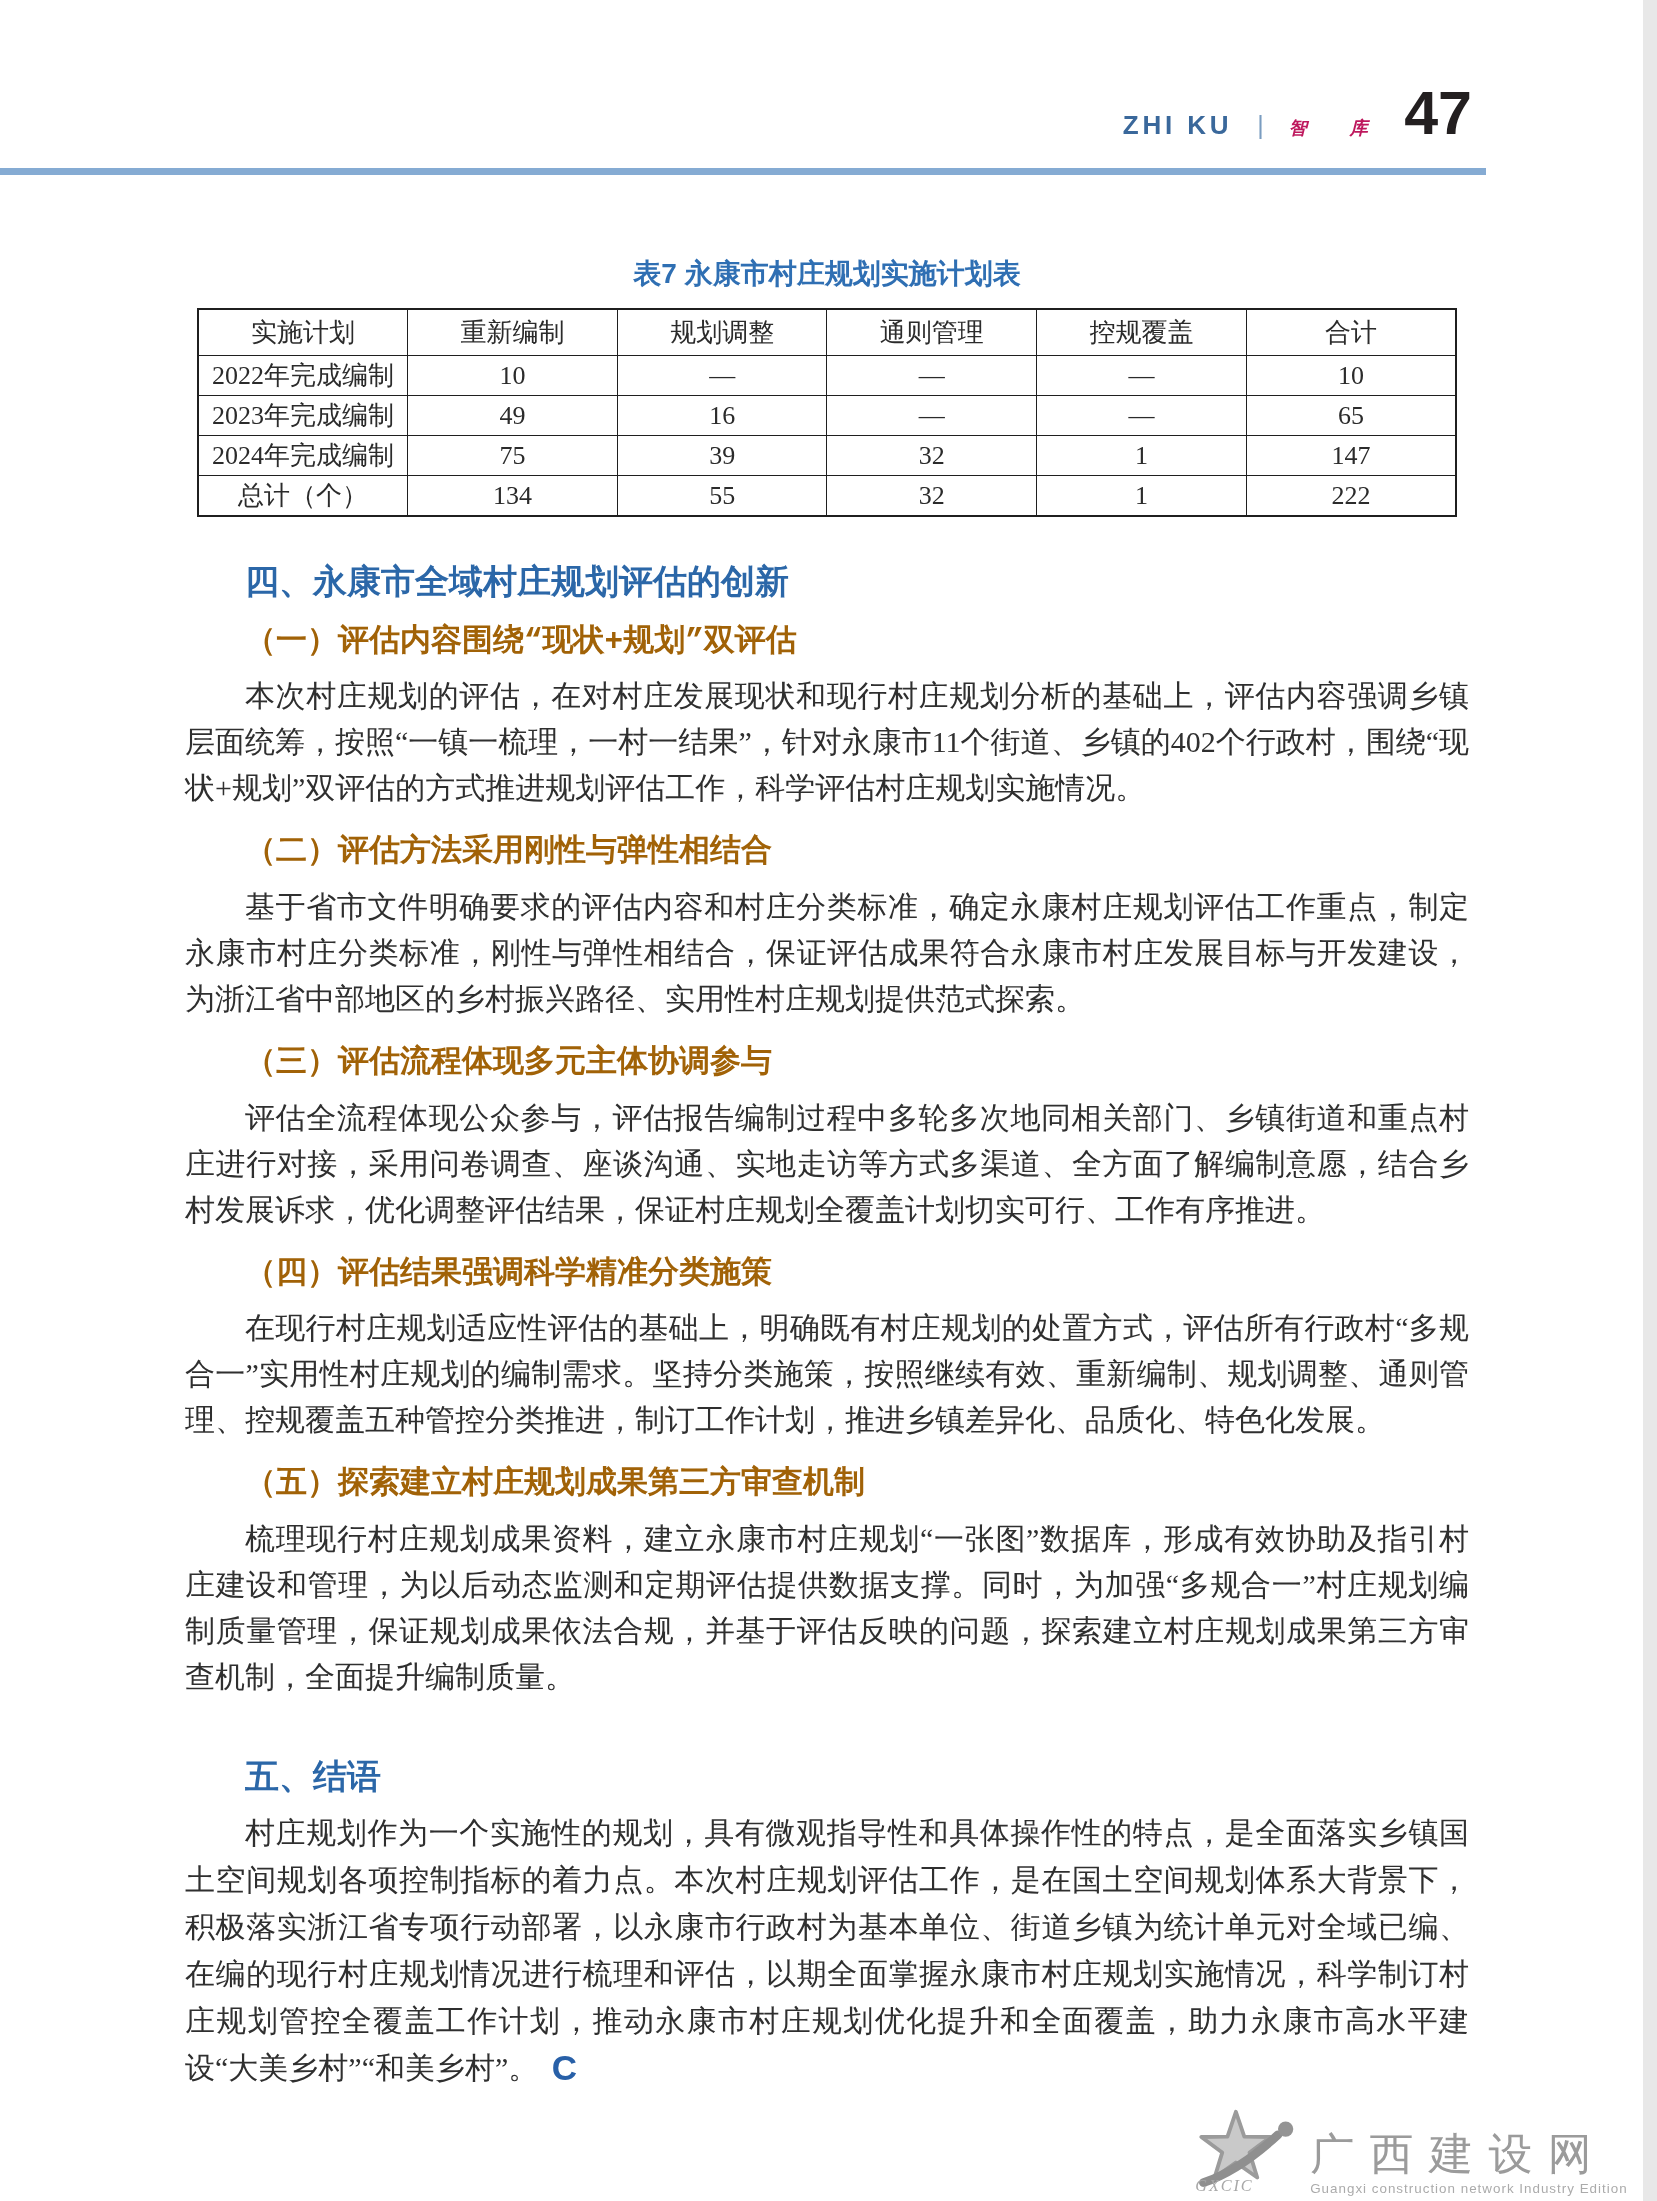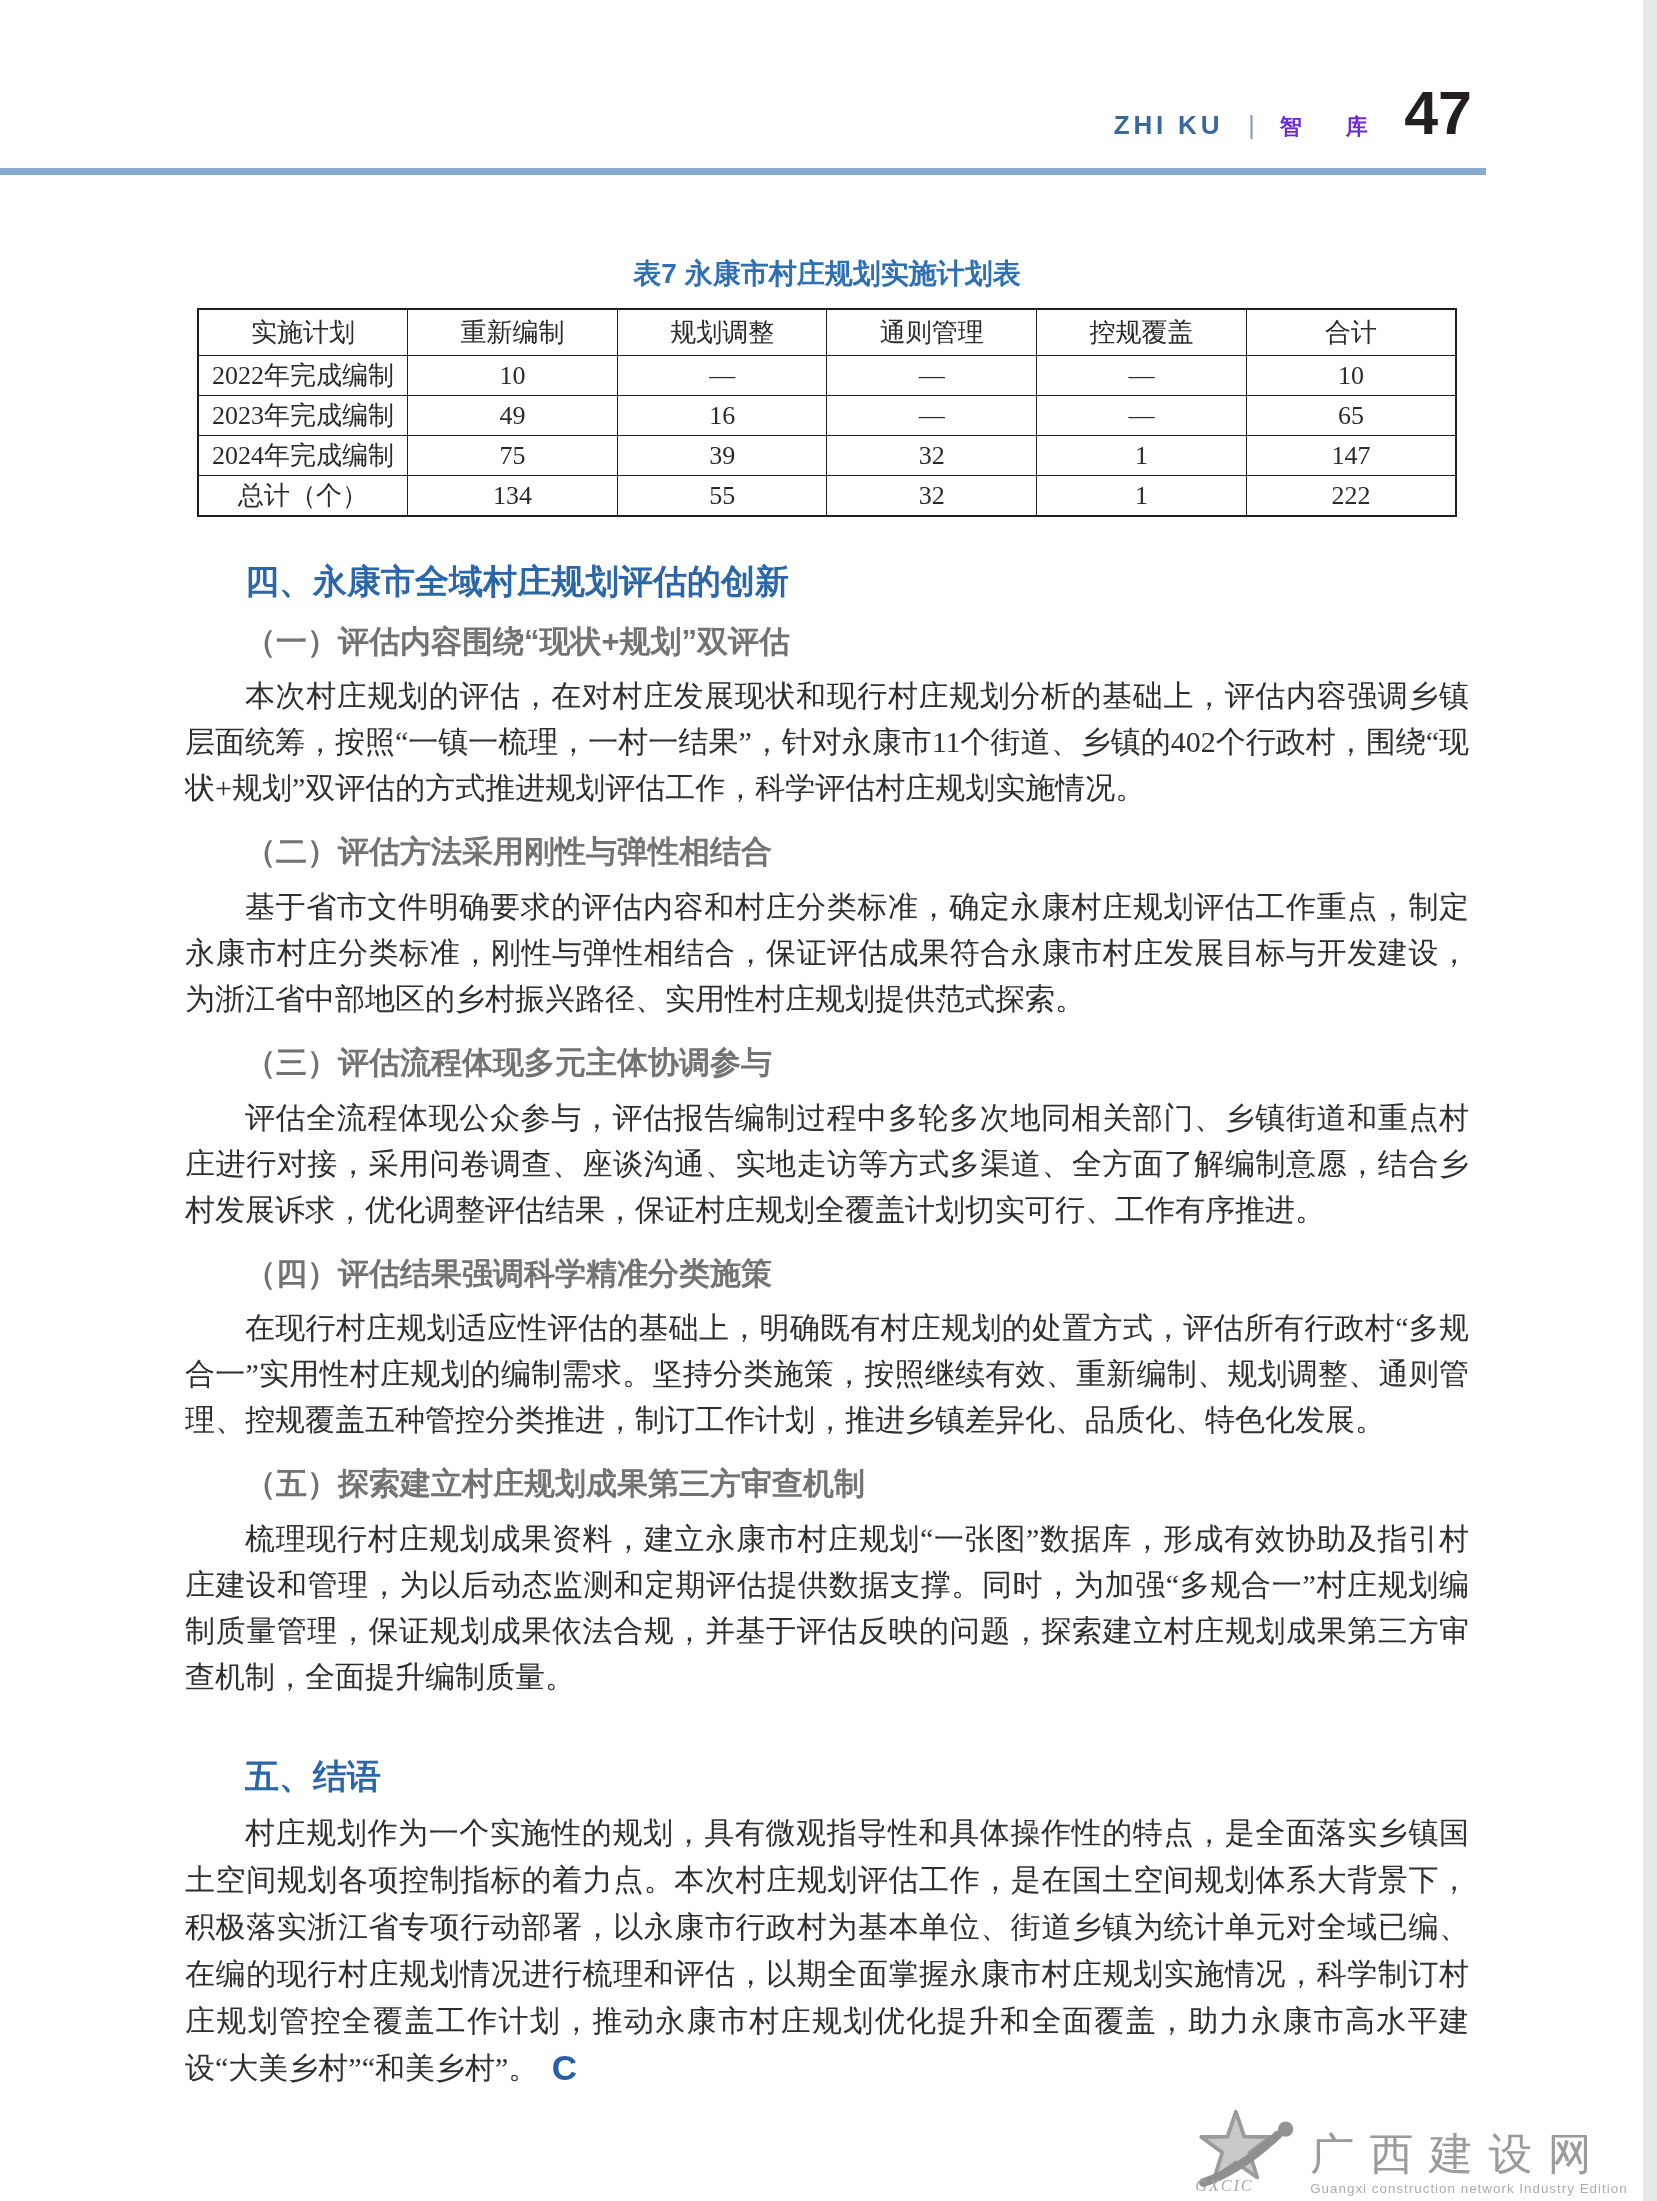--- a/index.html
+++ b/index.html
@@ -12,21 +12,21 @@
     overflow:hidden;
   }
   
   .page-header{
     position:absolute;top:83px;right:171px;
     display:flex;align-items:baseline;
     font-family:"Liberation Sans", sans-serif;
   }
   .ph-latin{font-size:26px;font-weight:bold;letter-spacing:3.8px;color:#3a689b;}
   .ph-sep{font-size:25px;color:#7a9cc0;margin:0 25px;font-weight:normal;}
-  .ph-cn{font-size:22px;font-weight:bold;letter-spacing:19px;color:#6d28d9;}
+  .ph-cn{font-size:18px;font-weight:bold;letter-spacing:19px;color:#be185d;font-style:italic;}
   .ph-num{font-size:61px;font-weight:bold;color:#231f20;margin-left:17.3px;line-height:1;}
   .header-rule{
     position:absolute;top:168px;left:0;
     width:1486px;height:6.7px;background:#85abd3;
   }
   
   .main{
     position:absolute;left:185px;top:175px;width:1284px;
   }
   .table-title{
@@ -53,22 +53,22 @@
   table.plan td{height:39px;}
   
   h2.sec{
     margin:46px 0 0 60px;
     font-family:"Liberation Sans", sans-serif;
     font-size:34px;font-weight:bold;color:#2b67a8;
     line-height:1.1;
   }
   h3.sub{
     margin:23px 0 0 60px;
-    font-family:Liberation Sans, sans-serif;
-    font-size:31px;font-weight:bold;color:#737373;
+    font-family:Liberation Mono, monospace;
+    font-size:31px;font-weight:bold;color:#a16207;
     line-height:1.15;
   }
   p.body{
     margin:14px 0 0 0;
     font-size:30px;line-height:46px;
     text-align:justify;text-indent:2em;
     color:#2f2f2f;
   }
   h2.sec.closing{margin-top:58px;}
   p.body.final{line-height:47px;}

